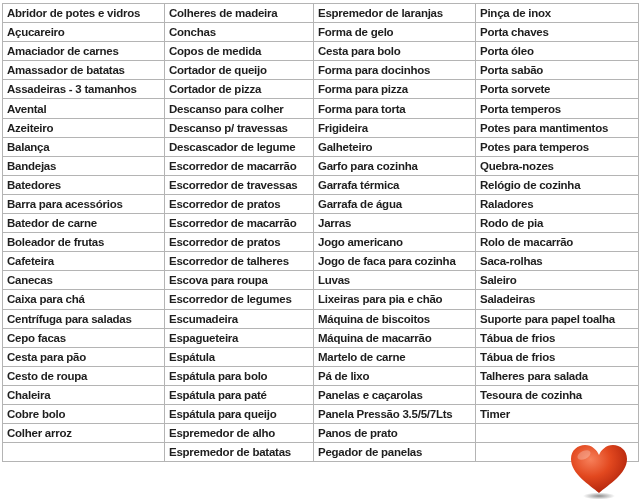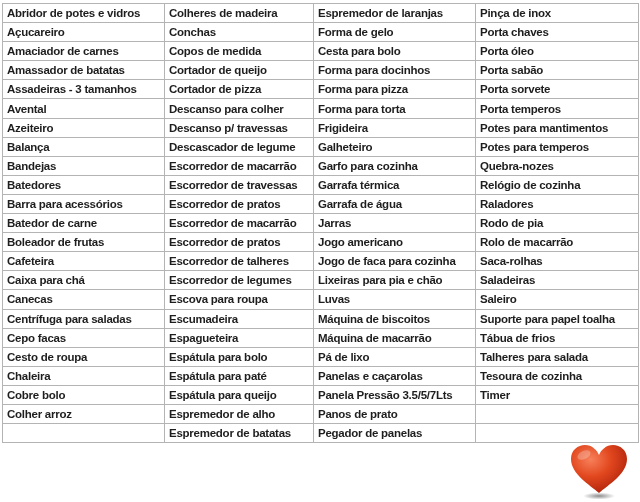--- a/index.html
+++ b/index.html
@@ -139,41 +139,47 @@
         <td>Jogo americano</td>
         <td>Rolo de macarrão</td>
       </tr>
       <tr>
         <td>Cafeteira</td>
         <td>Escorredor de talheres</td>
         <td>Jogo de faca para cozinha</td>
         <td>Saca-rolhas</td>
       </tr>
       <tr>
+        <td>Canecas</td>
+        <td>Escova para roupa</td>
+        <td>Luvas</td>
+        <td>Saleiro</td>
+      </tr>
+      <tr>
         <td>Caixa para chá</td>
         <td>Escorredor de legumes</td>
         <td>Lixeiras para pia e chão</td>
         <td>Saladeiras</td>
       </tr>
       <tr>
-        <td>Canecas</td>
-        <td>Escova para roupa</td>
-        <td>Luvas</td>
-        <td>Saleiro</td>
-      </tr>
-      <tr>
         <td>Centrífuga para saladas</td>
         <td>Escumadeira</td>
         <td>Máquina de biscoitos</td>
         <td>Suporte para papel toalha</td>
       </tr>
       <tr>
         <td>Cepo facas</td>
         <td>Espagueteira</td>
         <td>Máquina de macarrão</td>
+        <td>Tábua de frios</td>
+      </tr>
+      <tr>
+        <td>Cesta para pão</td>
+        <td>Espátula</td>
+        <td>Martelo de carne</td>
         <td>Tábua de frios</td>
       </tr>
       <tr>
         <td>Cesto de roupa</td>
         <td>Espátula para bolo</td>
         <td>Pá de lixo</td>
         <td>Talheres para salada</td>
       </tr>
       <tr>
         <td>Chaleira</td>

